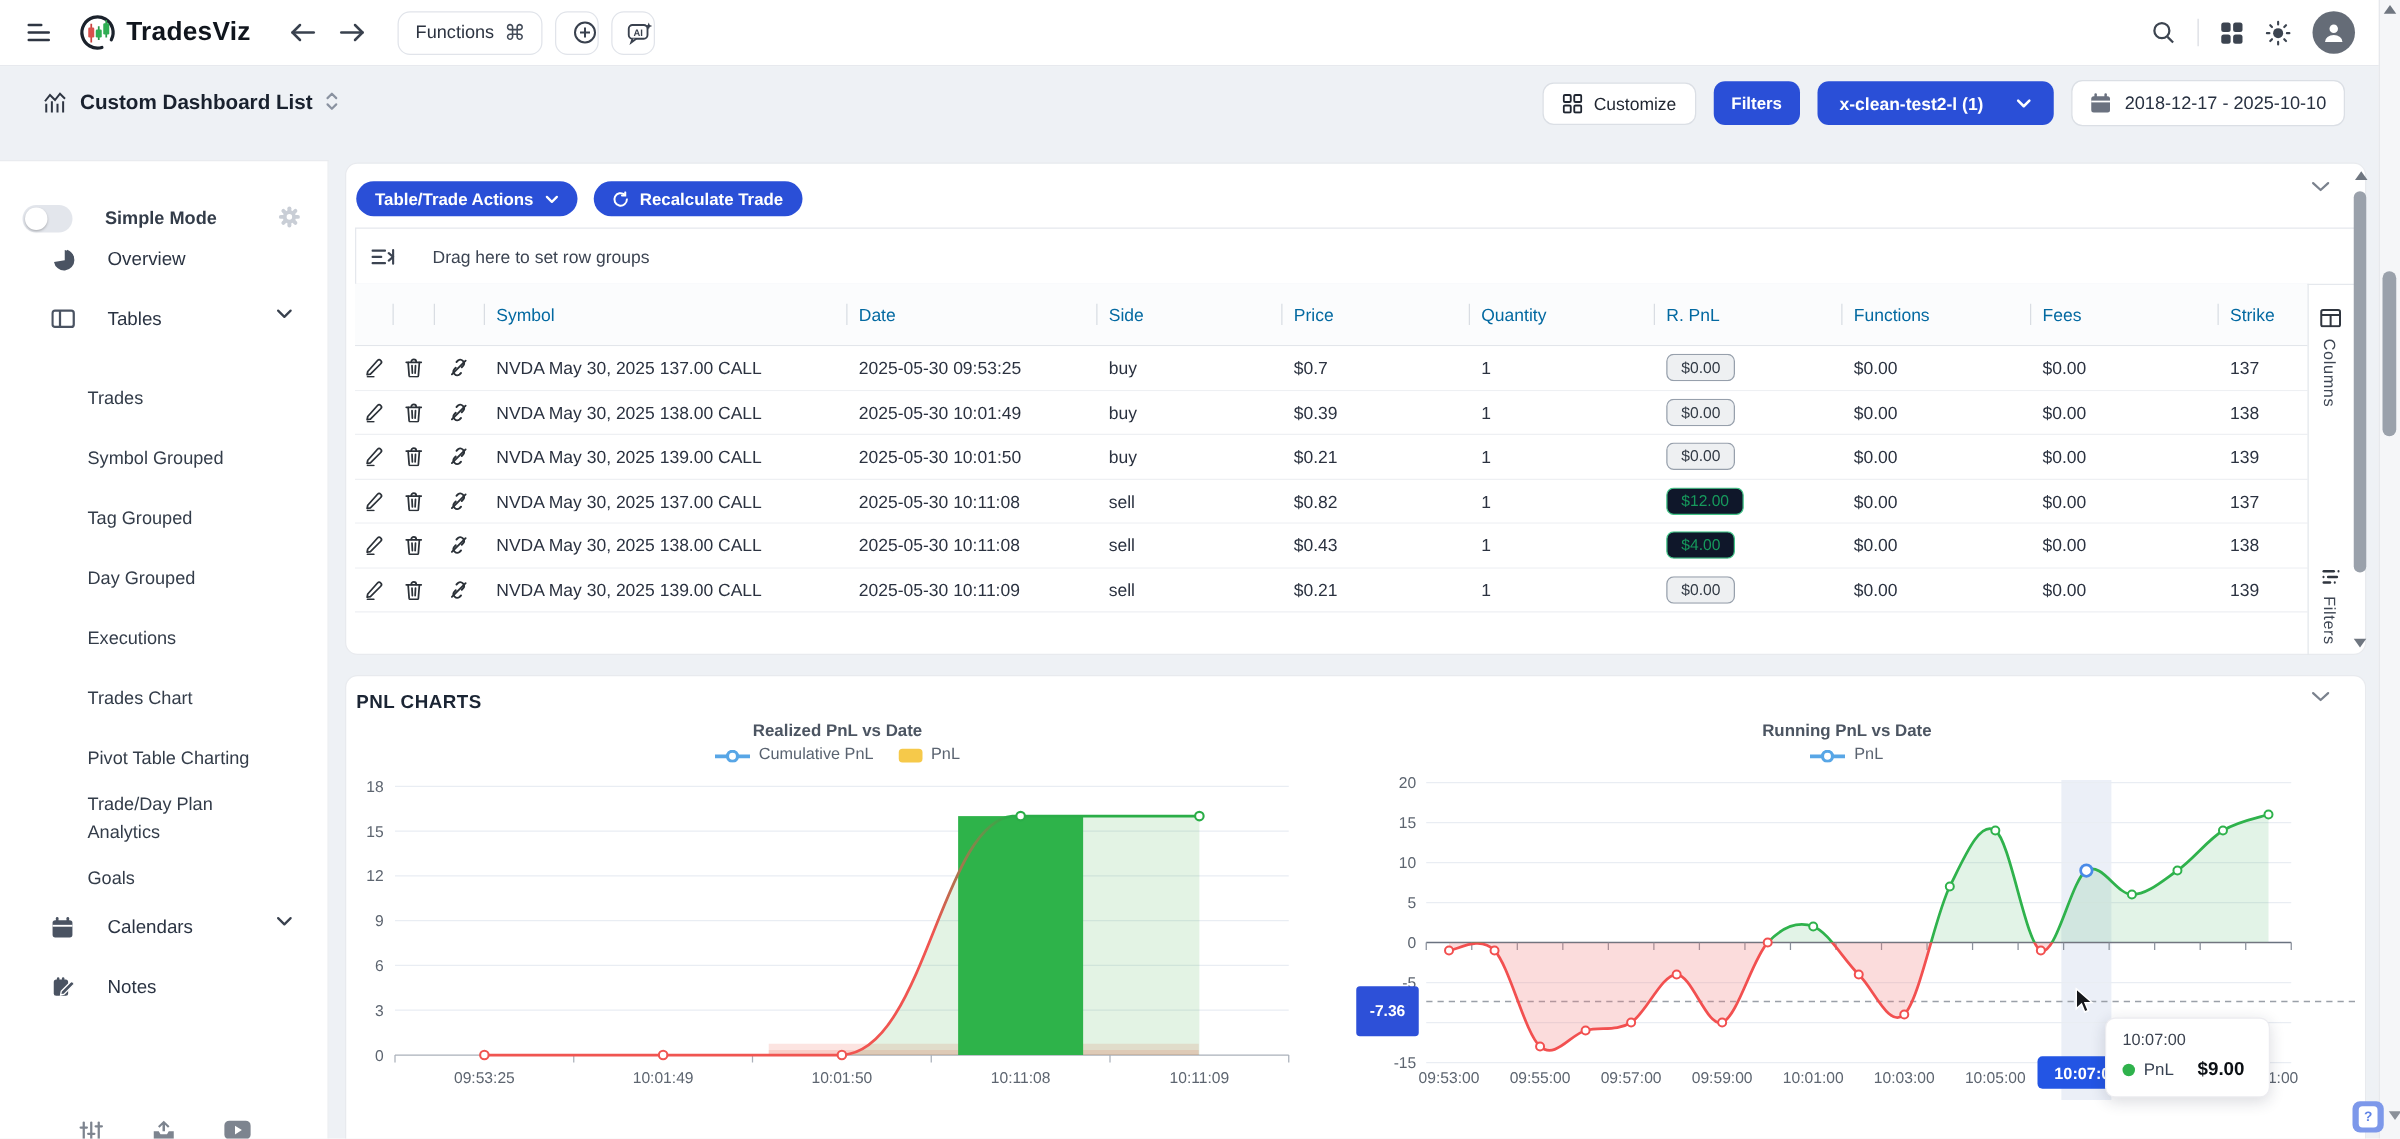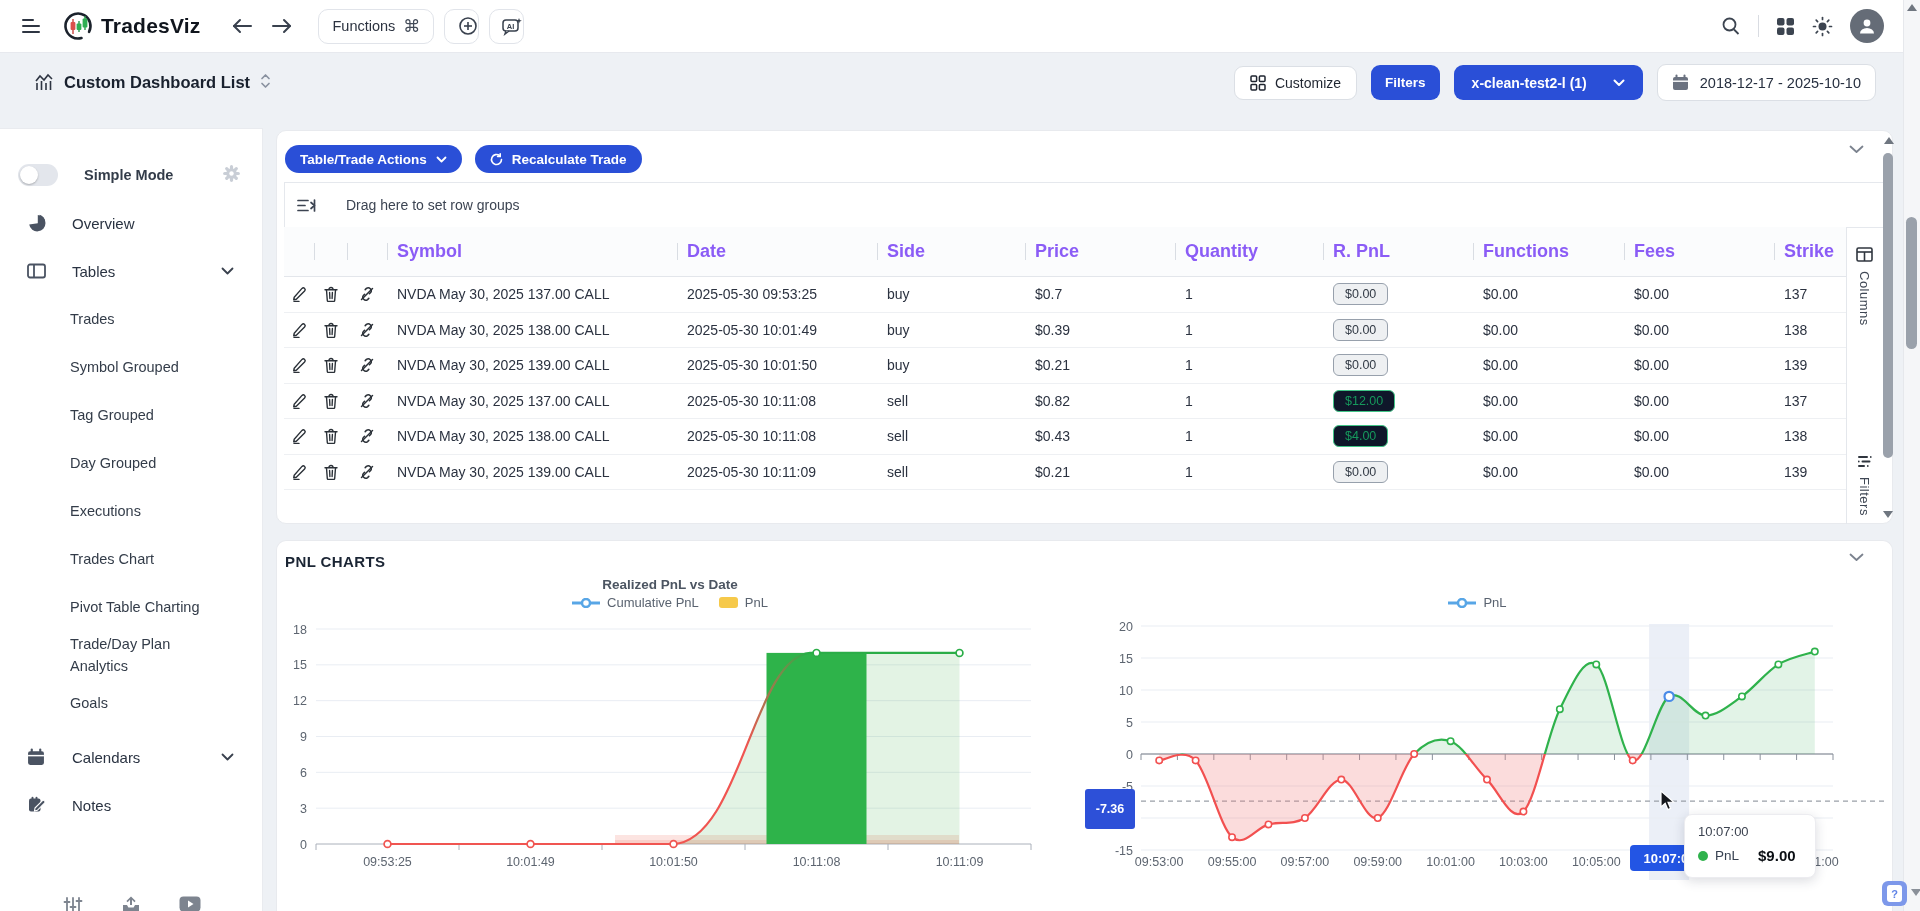--- a/index.html
+++ b/index.html
@@ -30,21 +30,21 @@
   .btn-blue{display:flex;align-items:center;justify-content:center;background:#2a4fd7;border:none;border-radius:9px;height:35px;padding:0 14px;font-size:13.5px;font-weight:700;color:#fff;cursor:pointer}
   .btn-blue.dropdown{padding:0 18px;gap:26px;font-size:14px}
   .date-box{display:flex;align-items:center;gap:11px;background:#fff;border:1px solid #dbdfe5;border-radius:9px;height:35px;padding:0 14px;font-size:14.5px;color:#273040;cursor:pointer}
   
   .sidebar{position:absolute;left:0;top:128px;width:263px;height:799px;background:#fff;border-right:1px solid #e9ebef;border-top:1px solid #e9ebef;box-sizing:border-box;z-index:4}
   .simple-row{display:flex;align-items:center;height:48px;margin-top:22px;padding:0 18px;position:relative}
   .toggle{width:40px;height:22px;border-radius:11px;background:#e3e6ec;position:relative;cursor:pointer;flex:none}
   .toggle .knob{position:absolute;left:2px;top:2px;width:18px;height:18px;border-radius:50%;background:#fff;box-shadow:0 1px 2px rgba(0,0,0,.25)}
   .simple-label{margin-left:26px;font-size:14.5px;font-weight:600;color:#333c49}
   .gear{position:absolute;right:20px;top:12px;cursor:pointer}
-  .side-item{display:flex;align-items:center;height:48px;padding:0 18px 0 26px;cursor:pointer;position:relative}
+  .side-item{display:flex;align-items:flex-start;height:48px;padding:0 18px 0 40px;cursor:pointer;position:relative}
   .side-item .ic{width:20px;margin-right:26px;display:flex;justify-content:center}
   .side-item .lbl{font-size:15px;font-weight:500;color:#2a3342}
   .side-item .chev{position:absolute;right:28px;color:#39414e}
   .side-sub{display:flex;align-items:center;min-height:48px;padding:0 18px 0 70px;cursor:pointer}
   .side-sub .lbl{font-size:14.5px;color:#333c49;line-height:1.55}
   .side-gap{height:6px}
   .side-bottom{position:absolute;left:0;bottom:12px;width:263px;display:flex;justify-content:center;gap:38px;color:#7d848f}
   .side-bottom .bic{cursor:pointer}
   
   .card{position:absolute;background:#fff;border:1px solid #e8eaee;border-radius:10px;box-sizing:border-box}
@@ -52,39 +52,39 @@
   .charts-card{left:276px;top:540px;width:1617px;height:380px;border-bottom:none;border-bottom-left-radius:0;border-bottom-right-radius:0}
   .collapse-chev{position:absolute;right:28px;top:14px;color:#7b828e;cursor:pointer}
   
   .actions-row{display:flex;gap:13px;padding:14px 0 0 8px}
   .pill{display:flex;align-items:center;gap:9px;background:#2a4fd7;color:#fff;border:none;border-radius:15px;height:28px;padding:0 15px;font-size:13.5px;font-weight:700;cursor:pointer}
   .hint-bar{position:absolute;left:7px;top:51px;width:1603px;height:46px;border:1px solid #e5e8ed;display:flex;align-items:center;gap:30px;padding-left:12px;box-sizing:border-box}
   .hint-bar .txt{font-size:14px;color:#3c4452}
   .grid-wrap{position:absolute;left:7px;top:96px;width:1562px}
   .grid-row{display:grid;grid-template-columns:30px 33px 40px 290px 200px 148px 150px 148px 150px 151px 150px 72px;align-items:center}
   .grid-head{height:49px;background:#fbfcfd;border-bottom:1px solid #e3e6eb}
-  .grid-head .hc{font-size:18px;font-weight:700;color:#8b5cf6;padding-left:10px;position:relative;height:100%;display:flex;align-items:center;box-sizing:border-box}
+  .grid-head .hc{font-size:14px;font-weight:400;color:#0369a1;padding-left:10px;position:relative;height:100%;display:flex;align-items:center;box-sizing:border-box}
   .grid-head .hc:not(:first-child)::before{content:"";position:absolute;left:0;top:16px;height:17px;width:1px;background:#d9dde3}
   .t-row{height:34.5px;border-bottom:1px solid #eef0f3;background:#fff}
   .t-row .cell{font-size:14px;color:#2b3240;padding-left:10px;white-space:nowrap;overflow:hidden}
   .t-row .icell{display:flex;justify-content:center;cursor:pointer;color:#2b3138}
   .badge{display:inline-block;font-size:12.5px;padding:3px 11px;border-radius:6px;background:#eef0f2;border:1px solid #97a0ac;color:#323a45}
   .badge.pos{background:#0f172a;border-color:#41c487;color:#16995c}
   .tab-strip{position:absolute;left:1569px;top:96px;width:34px;height:297px;border-left:1px solid #e4e7ec}
   .vtab{position:absolute;left:0;width:34px;display:flex;flex-direction:column;align-items:center;gap:9px;cursor:pointer;color:#3f4754}
   .vtab .vtxt{writing-mode:vertical-rl;font-size:13px;letter-spacing:.5px;color:#3f4754}
   .tbl-scroll{position:absolute;left:1604px;top:2px;width:15px;height:388px}
   .tbl-scroll .thumb{position:absolute;left:2px;top:20px;width:10px;height:305px;background:#9aa1ab;border-radius:6px}
   .arr-up{width:0;height:0;border-left:5px solid transparent;border-right:5px solid transparent;border-bottom:7px solid #6f7680;margin:4px auto 0}
   .arr-down{width:0;height:0;border-left:5px solid transparent;border-right:5px solid transparent;border-top:7px solid #6f7680;position:absolute;left:2px;top:378px}
   
   .section-title{position:absolute;left:8px;top:12px;font-size:15px;font-weight:700;color:#1b2534;letter-spacing:.4px}
   .chart-title{position:absolute;top:36px;text-align:center;font-size:13.5px;font-weight:700;color:#4c5562}
   .chart-legend{position:absolute;top:54px;display:flex;justify-content:center;align-items:center;gap:20px;font-size:13px;color:#5a6370}
-  .legend-item{display:flex;align-items:center;gap:7px}
+  .legend-item{display:flex;align-items:flex-end;gap:7px}
   .lg-rect{width:19px;height:11px;border-radius:3px;background:#f6c94a}
   .chart-title.left,.chart-legend.left{left:8px;width:770px}
   .chart-title.right,.chart-legend.right{left:784px;width:833px}
   .chart-svg{position:absolute;top:75px}
   .chart-svg.left{left:8px}
   .chart-svg.right{left:784px}
   .chart-svg text{font-family:"Liberation Sans","DejaVu Sans",sans-serif}
   
   .avg-chip{position:absolute;left:1085px;top:789px;width:50px;height:40px;background:#2d50d8;border-radius:3px;color:#fff;font-size:12.5px;font-weight:700;display:flex;align-items:center;justify-content:center;z-index:8}
   .xaxis-chip{position:absolute;left:1630px;top:845px;width:79px;height:26px;background:#2355e4;border-radius:4px;color:#fff;font-size:13px;font-weight:700;display:flex;align-items:center;justify-content:center;z-index:8}
@@ -718,20 +718,21 @@
         </defs>
         <path d="M102.5,228 L388.5,228" stroke="#f05551" stroke-width="2.2" fill="none"></path>
         <path d="M388.5,228 C455,225 468,41.888888888888886 525,36.888888888888886 L531.5,36.888888888888886 L674.5,36.888888888888886" stroke="url(#riseGrad)" stroke-width="2.2" fill="none"></path>
         <circle cx="102.5" cy="228" r="3.4" fill="#fff" stroke="#f05551" stroke-width="1.7"></circle>
         <circle cx="245.5" cy="228" r="3.4" fill="#fff" stroke="#f05551" stroke-width="1.7"></circle>
         <circle cx="388.5" cy="228" r="3.4" fill="#fff" stroke="#f05551" stroke-width="1.7"></circle>
         <circle cx="531.5" cy="36.888888888888886" r="3.4" fill="#fff" stroke="#2aad47" stroke-width="1.7"></circle>
         <circle cx="674.5" cy="36.888888888888886" r="3.4" fill="#fff" stroke="#2aad47" stroke-width="1.7"></circle>
       </svg>
 
+    <div class="chart-title right">Running PnL vs Date</div>
     <div class="chart-legend right">
       <span class="legend-item">
         <svg width="28" height="10" viewBox="0 0 28 10">
             <line x1="0" y1="5" x2="28" y2="5" stroke="#58a6e6" stroke-width="3"></line>
             <circle cx="14" cy="5" r="4" fill="#fff" stroke="#58a6e6" stroke-width="2.5"></circle>
           </svg>
         <span>PnL</span>
       </span>
     </div>
     <svg class="chart-svg right" id="chart-right" width="833" height="300">

